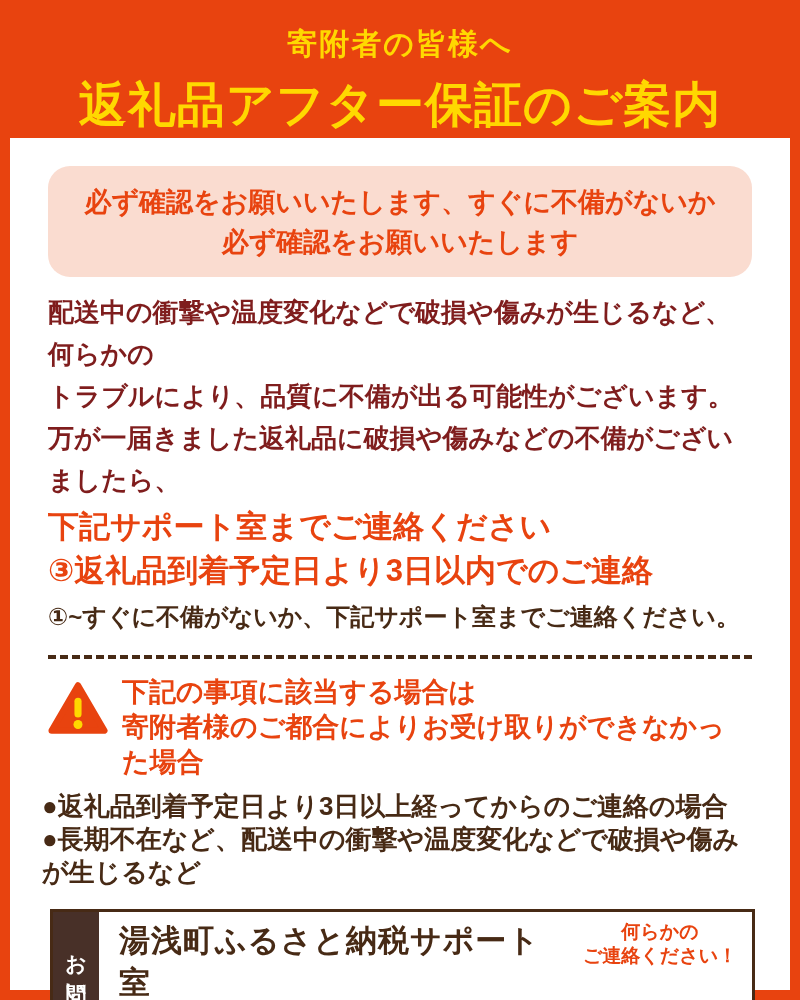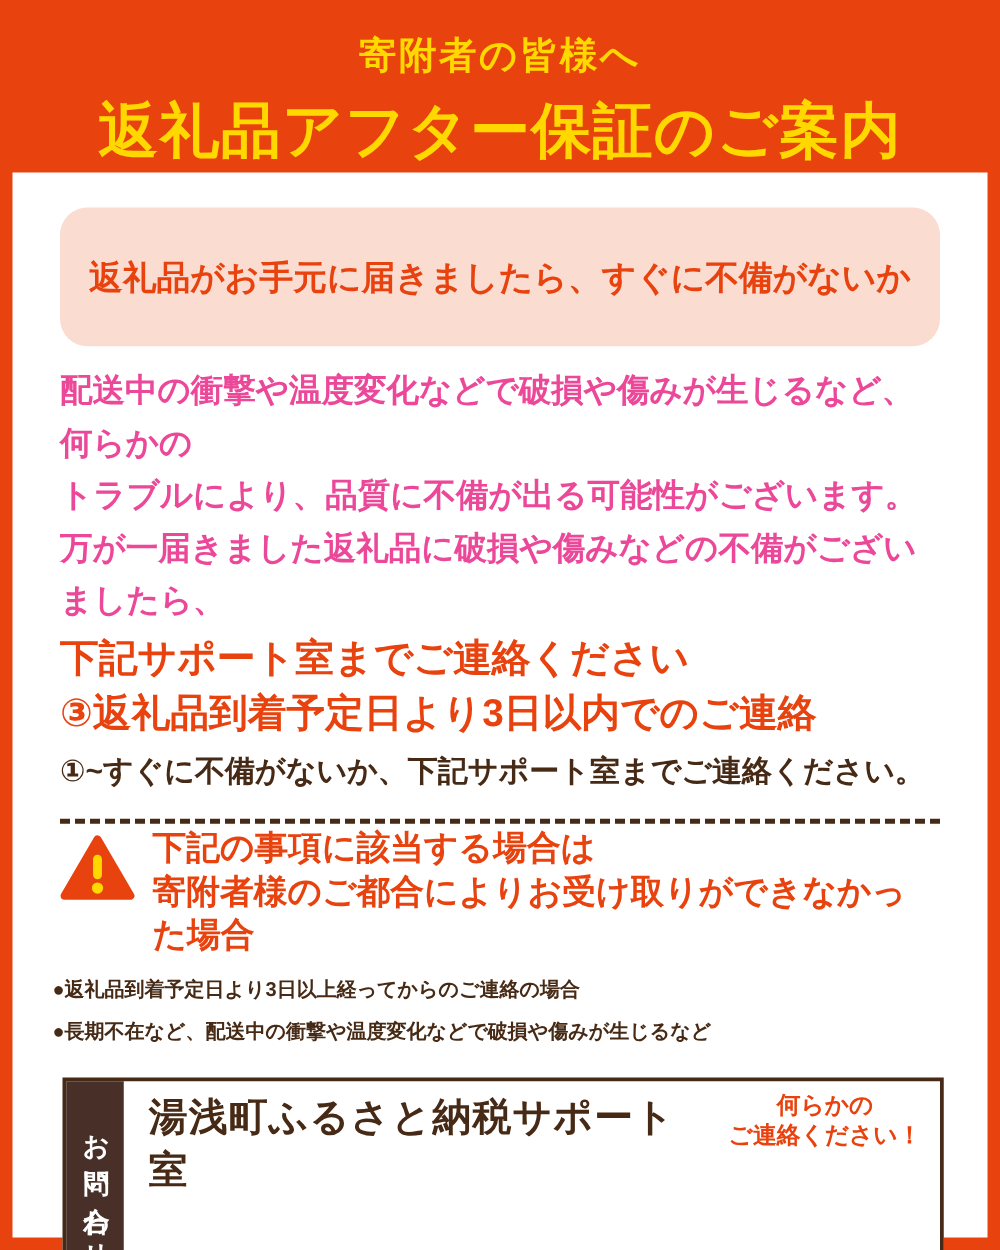--- a/index.html
+++ b/index.html
@@ -9,33 +9,33 @@
   
   .header{position:absolute;top:0;left:0;width:800px;height:138px;text-align:center;color:#ffd800;}
   .header .subtitle{margin-top:24px;font-size:30px;font-weight:900;letter-spacing:2px;}
   .header .title{margin-top:8px;font-size:48px;font-weight:900;letter-spacing:1px;}
 
   
   .content{position:absolute;left:10px;right:10px;top:138px;bottom:10px;background:#ffffff;box-sizing:border-box;padding:0 38px;}
 
   .notice-box{margin-top:28px;height:111px;background:#fadcd0;border-radius:22px;display:flex;flex-direction:column;justify-content:center;text-align:center;color:#e8430f;font-size:27px;font-weight:900;line-height:40px;}
 
-  .intro{margin-top:14px;color:#ec4899;font-size:26px;font-weight:900;line-height:42px;}
+  .intro{margin-top:14px;color:#7f1d1d;font-size:26px;font-weight:900;line-height:42px;}
 
   .steps{margin-top:4px;color:#e8430f;font-size:31px;font-weight:900;line-height:44px;}
 
   .steps-note{margin-top:8px;color:#472a15;font-size:24px;font-weight:900;}
 
   .dashed-divider{margin-top:22px;border-top:4px dashed #472a15;height:0;}
 
-  .warning-row{margin-top:2px;display:flex;align-items:flex-start;}
+  .warning-row{margin-top:16px;display:flex;align-items:flex-start;}
   .warning-icon{width:60px;height:56px;margin-top:6px;flex:0 0 auto;}
   .warning-text{margin-left:14px;color:#e8430f;font-size:27px;font-weight:900;line-height:35px;}
 
-  .bullets{margin-top:10px;color:#472a15;font-size:16px;font-weight:900;line-height:33px;margin-left:-6px;}
+  .bullets{margin-top:10px;color:#472a15;font-size:26px;font-weight:900;line-height:33px;margin-left:-6px;}
 
   
   .contact-card{margin:20px 0 0 2px;width:705px;height:179px;box-sizing:border-box;border:3px solid #472a15;background:#ffffff;display:flex;}
   .contact-sidebar{flex:0 0 46px;background:#483028;color:#ffffff;display:flex;align-items:center;justify-content:center;}
   .contact-sidebar span{writing-mode:vertical-rl;text-orientation:upright;font-size:21px;font-weight:700;letter-spacing:3px;}
   .contact-main{flex:1;position:relative;padding:8px 185px 0 20px;}
   .office-name{color:#472a15;font-size:31px;font-weight:900;letter-spacing:1px;}
 
   .illustration{position:absolute;right:6px;top:8px;width:172px;text-align:center;}
   .callout{color:#e8430f;font-size:19px;font-weight:900;line-height:24px;}
@@ -46,21 +46,22 @@
 <div class="page">
 
   <div class="header">
     <div class="subtitle">寄附者の皆様へ</div>
     <div class="title">返礼品アフター保証のご案内</div>
   </div>
 
   <div class="content">
 
     <div class="notice-box">
-      <div>返礼品がお手元に届きましたら、すぐに不備がないか</div>
+      <div>必ず確認をお願いいたします、すぐに不備がないか</div>
+      <div>必ず確認をお願いいたします</div>
     </div>
 
     <div class="intro">
       <div>配送中の衝撃や温度変化などで破損や傷みが生じるなど、何らかの</div>
       <div>トラブルにより、品質に不備が出る可能性がございます。</div>
       <div>万が一届きました返礼品に破損や傷みなどの不備がございましたら、</div>
     </div>
 
     <div class="steps">
       <div>下記サポート室までご連絡ください</div>

